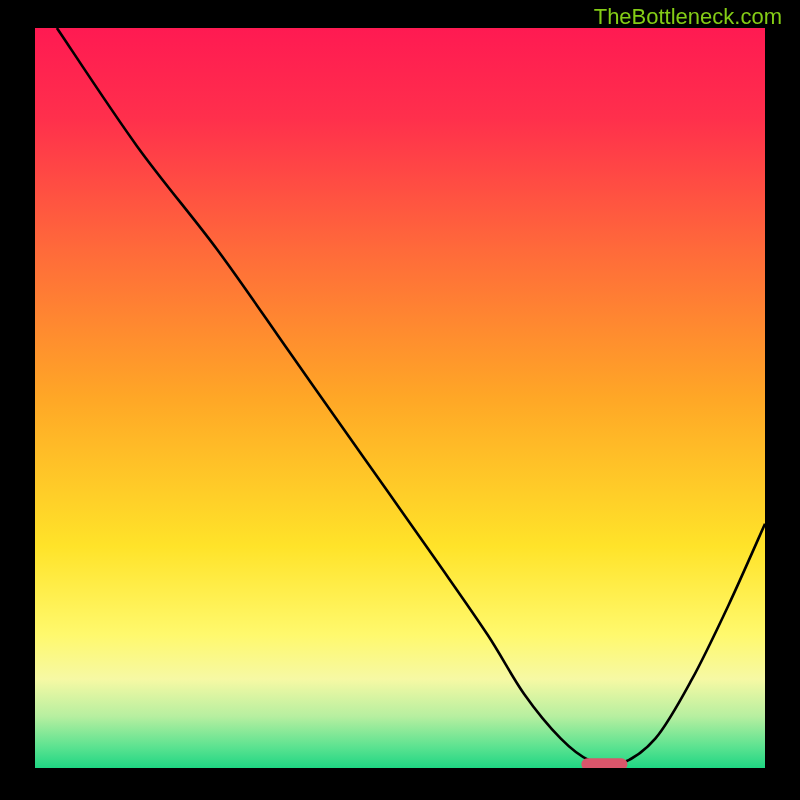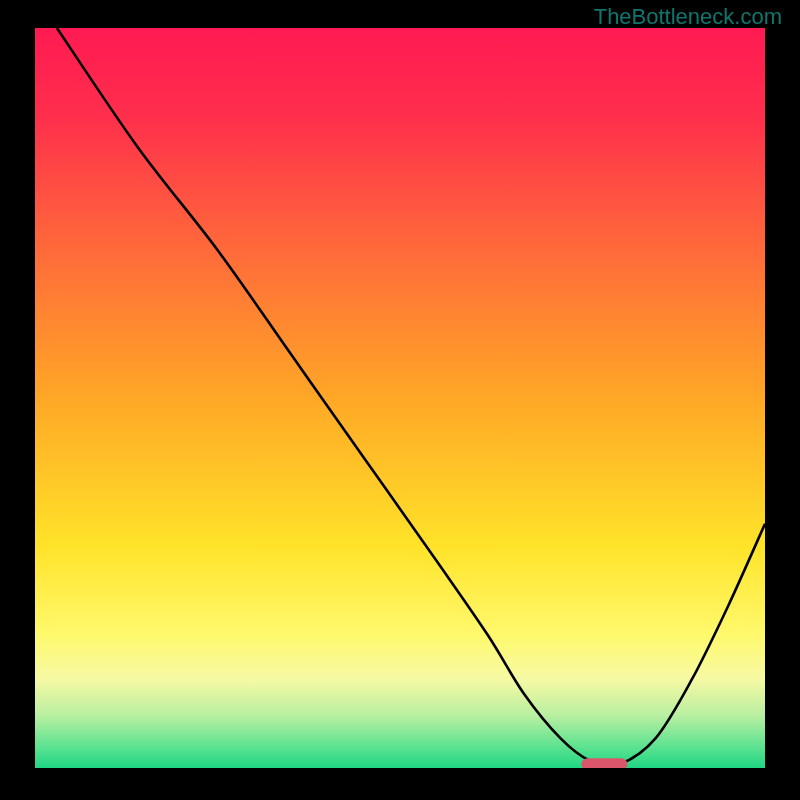--- a/index.html
+++ b/index.html
@@ -10,21 +10,21 @@
     overflow: hidden;
     position: relative;
   }
   .watermark {
     position: absolute;
     top: 4px;
     right: 18px;
     font-family: Arial, sans-serif;
     font-size: 22px;
     font-weight: 500;
-    color: #0f766e;
+    color: #84cc16;
     z-index: 10;
   }
   .plot-area {
     position: absolute;
     left: 35px;
     top: 28px;
     width: 730px;
     height: 740px;
   }
   .plot-area svg {

